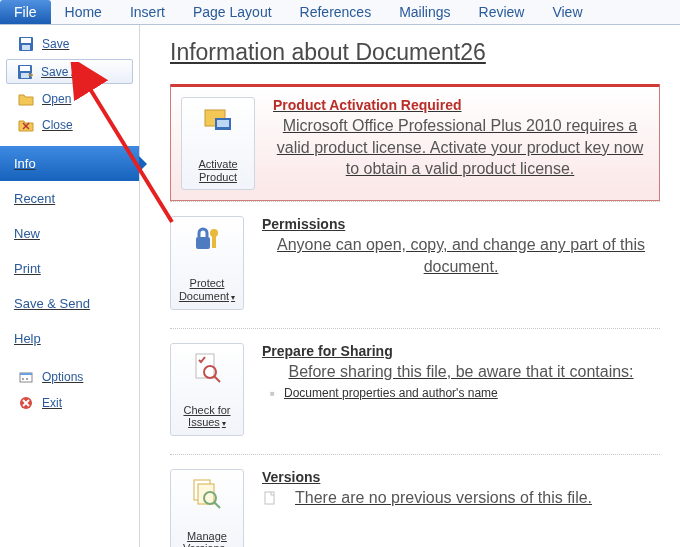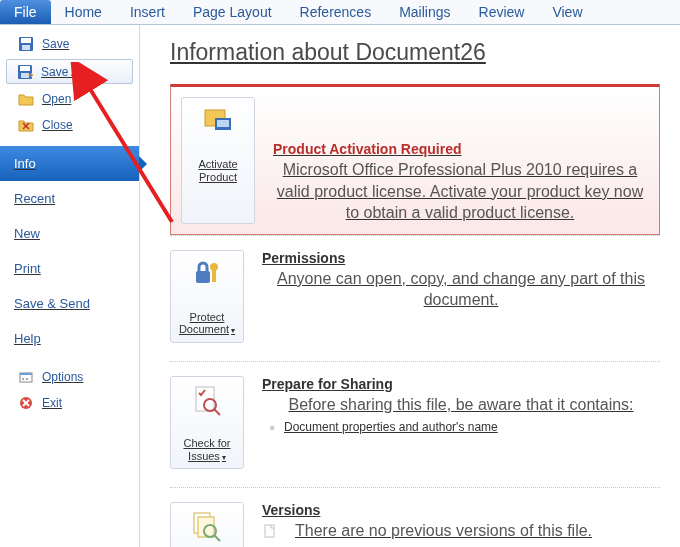--- a/index.html
+++ b/index.html
@@ -142,21 +142,21 @@
   }
   .big-btn .btn-label {
     font-size: 11px;
     color: #333;
     text-align: center;
     line-height: 1.15;
   }
   .drop-caret { font-size: 8px; margin-left: 2px; }
   .sec-body { flex: 1; }
   .sec-title { font-size: 14px; font-weight: bold; color: #333; margin-bottom: 2px; }
-  .sec-title.red { color: #b92e29; margin-top: 44px; }
+  .sec-title.red { color: #b92e29; }
   .sec-text { font-size: 16px; color: #555; line-height: 1.35; text-align: center; }
   ul.bullets { margin: 4px 0 0 0; padding-left: 22px; list-style: none; }
   ul.bullets li::before {
     content: "■";
     color: #c9c9c9;
     font-size: 8px;
     display: inline-block;
     width: 14px;
     margin-left: -14px;
     vertical-align: 1px;

